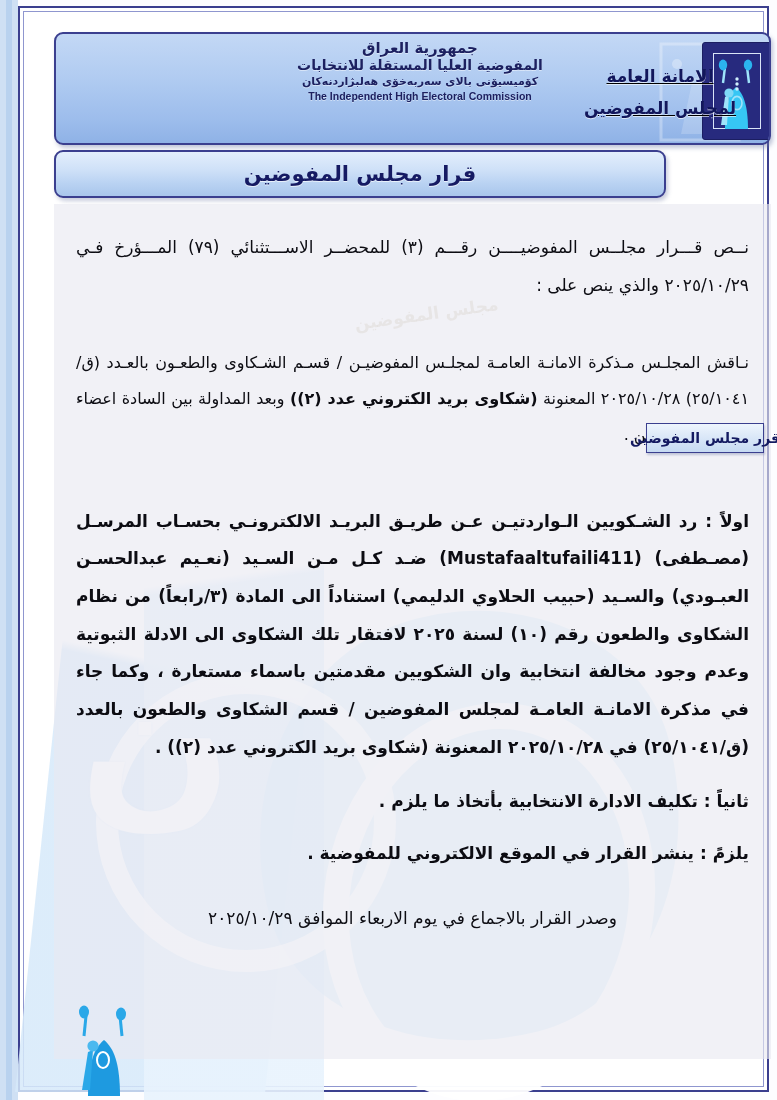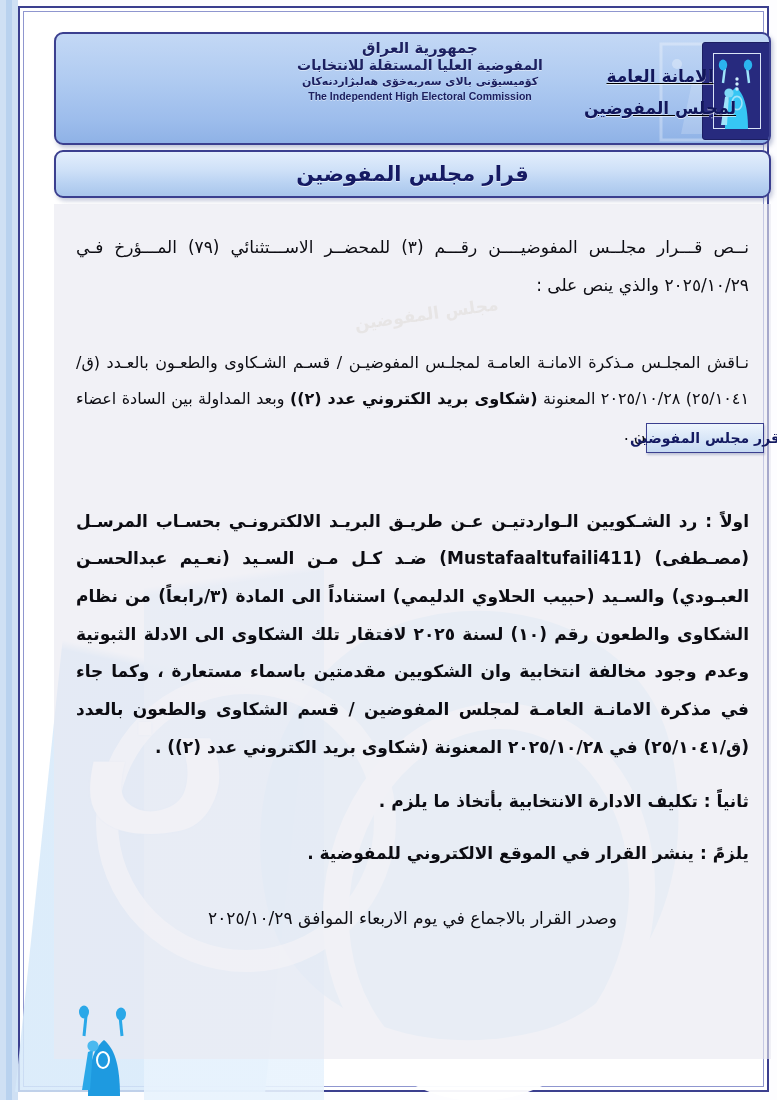--- a/index.html
+++ b/index.html
@@ -109,21 +109,21 @@
   #header-right{
     position:absolute;right:14px;top:26px;width:190px;text-align:center;text-decoration:underline;
   }
   .hdr-title{
     color:#12175c;font-size:17px;font-weight:700;line-height:1.9;
     text-shadow:0 1px 0 rgba(255,255,255,.6);
   }
 
   
   #titlebar{
-    position:absolute;left:30px;top:138px;width:717px;height:48px;
+    position:absolute;left:30px;top:138px;width:612px;height:48px;
     background:linear-gradient(180deg,#e3eefc 0%,#cfe1f8 40%,#b9d2f2 72%,#a9c6ec 100%);
     border:2px solid #3b3f8f;border-radius:9px;
     box-shadow:2px 3px 4px rgba(120,130,170,.4);
     box-sizing:border-box;
     display:flex;align-items:center;justify-content:center;
   }
   #titlebar-text{
     color:#151a63;font-size:21px;font-weight:700;
     text-shadow:0 1px 0 rgba(255,255,255,.65);
   }

